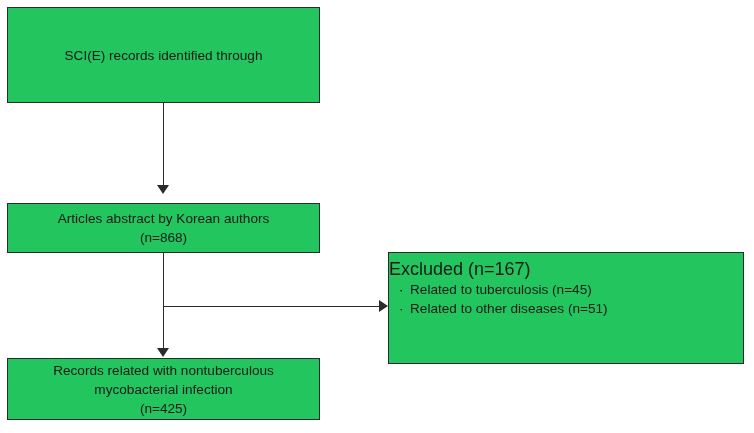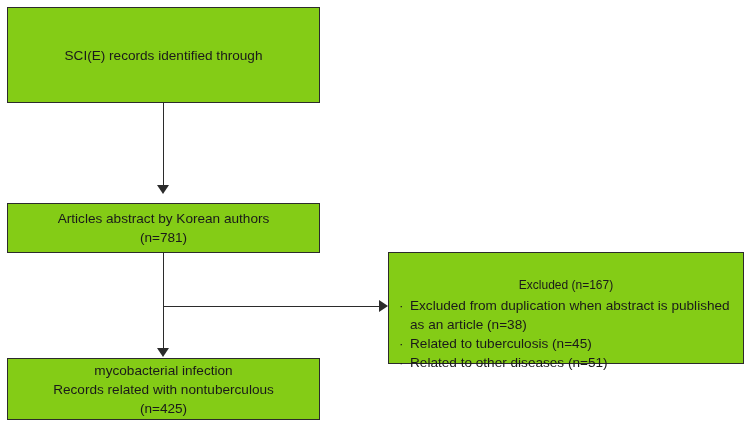--- a/index.html
+++ b/index.html
@@ -15,21 +15,21 @@
     position: relative;
     width: 754px;
     height: 433px;
     background: #ffffff;
     overflow: hidden;
   }
   .box {
     position: absolute;
     box-sizing: border-box;
     border: 1.6px solid #2b2b2b;
-    background: #84cc16;
+    background: #22c55e;
     display: flex;
     flex-direction: column;
     justify-content: center;
   }
   .box-lines {
     text-align: center;
     font-size: 13.6px;
     line-height: 19px;
     color: #1a1a1a;
     padding: 0 6px;
@@ -38,25 +38,24 @@
 
   
   #box-identification { left: 7px;  top: 7px;   width: 313px; height: 96px; }
   #box-korean-authors { left: 7px;  top: 203px; width: 313px; height: 50px; }
   #box-ntm-records    { left: 7px;  top: 358px; width: 313px; height: 62px; }
   #box-excluded       { left: 388px; top: 252px; width: 356px; height: 112px;
                         justify-content: flex-start; padding-top: 7px; }
 
   
   .excl-title {
-    text-align: center;
-    font-size: 12px;
+    text-align: left;
+    font-size: 18px;
     line-height: 19px;
     margin-bottom: 1px;
-    margin-top: 16px;
   }
   .excl-list {
     list-style: none;
     margin: 0;
     padding: 0 8px 0 10px;
   }
   .excl-item {
     position: relative;
     font-size: 13.6px;
     line-height: 19px;
@@ -119,44 +118,43 @@
       <span class="box-line">SCI(E) records identified through</span>
     </div>
   </div>
 
   <div class="vline" id="conn-identification-to-authors-line"></div>
   <div class="arrow-down" id="conn-identification-to-authors-arrow"></div>
 
   <div class="box" id="box-korean-authors">
     <div class="box-lines">
       <span class="box-line">Articles abstract by Korean authors</span>
-      <span class="box-line">(n=781)</span>
+      <span class="box-line">(n=868)</span>
     </div>
   </div>
 
   <div class="vline" id="conn-authors-to-records-line"></div>
   <div class="arrow-down" id="conn-authors-to-records-arrow"></div>
 
   <div class="hline" id="conn-branch-to-excluded-line"></div>
   <div class="arrow-right" id="conn-branch-to-excluded-arrow"></div>
 
   <div class="box" id="box-ntm-records">
     <div class="box-lines">
+      <span class="box-line">Records related with nontuberculous</span>
       <span class="box-line">mycobacterial infection</span>
-      <span class="box-line">Records related with nontuberculous</span>
       <span class="box-line">(n=425)</span>
     </div>
   </div>
 
   <div class="box" id="box-excluded">
     <div class="excl-title">Excluded (n=167)</div>
     <ul class="excl-list">
       <li class="excl-item">
         <span class="excl-bullet">·</span>
-        <span>Excluded from duplication when abstract is published as an article (n=38)</span>
       </li>
       <li class="excl-item">
         <span class="excl-bullet">·</span>
         <span>Related to tuberculosis (n=45)</span>
       </li>
       <li class="excl-item">
         <span class="excl-bullet">·</span>
         <span>Related to other diseases (n=51)</span>
       </li>
     </ul>

